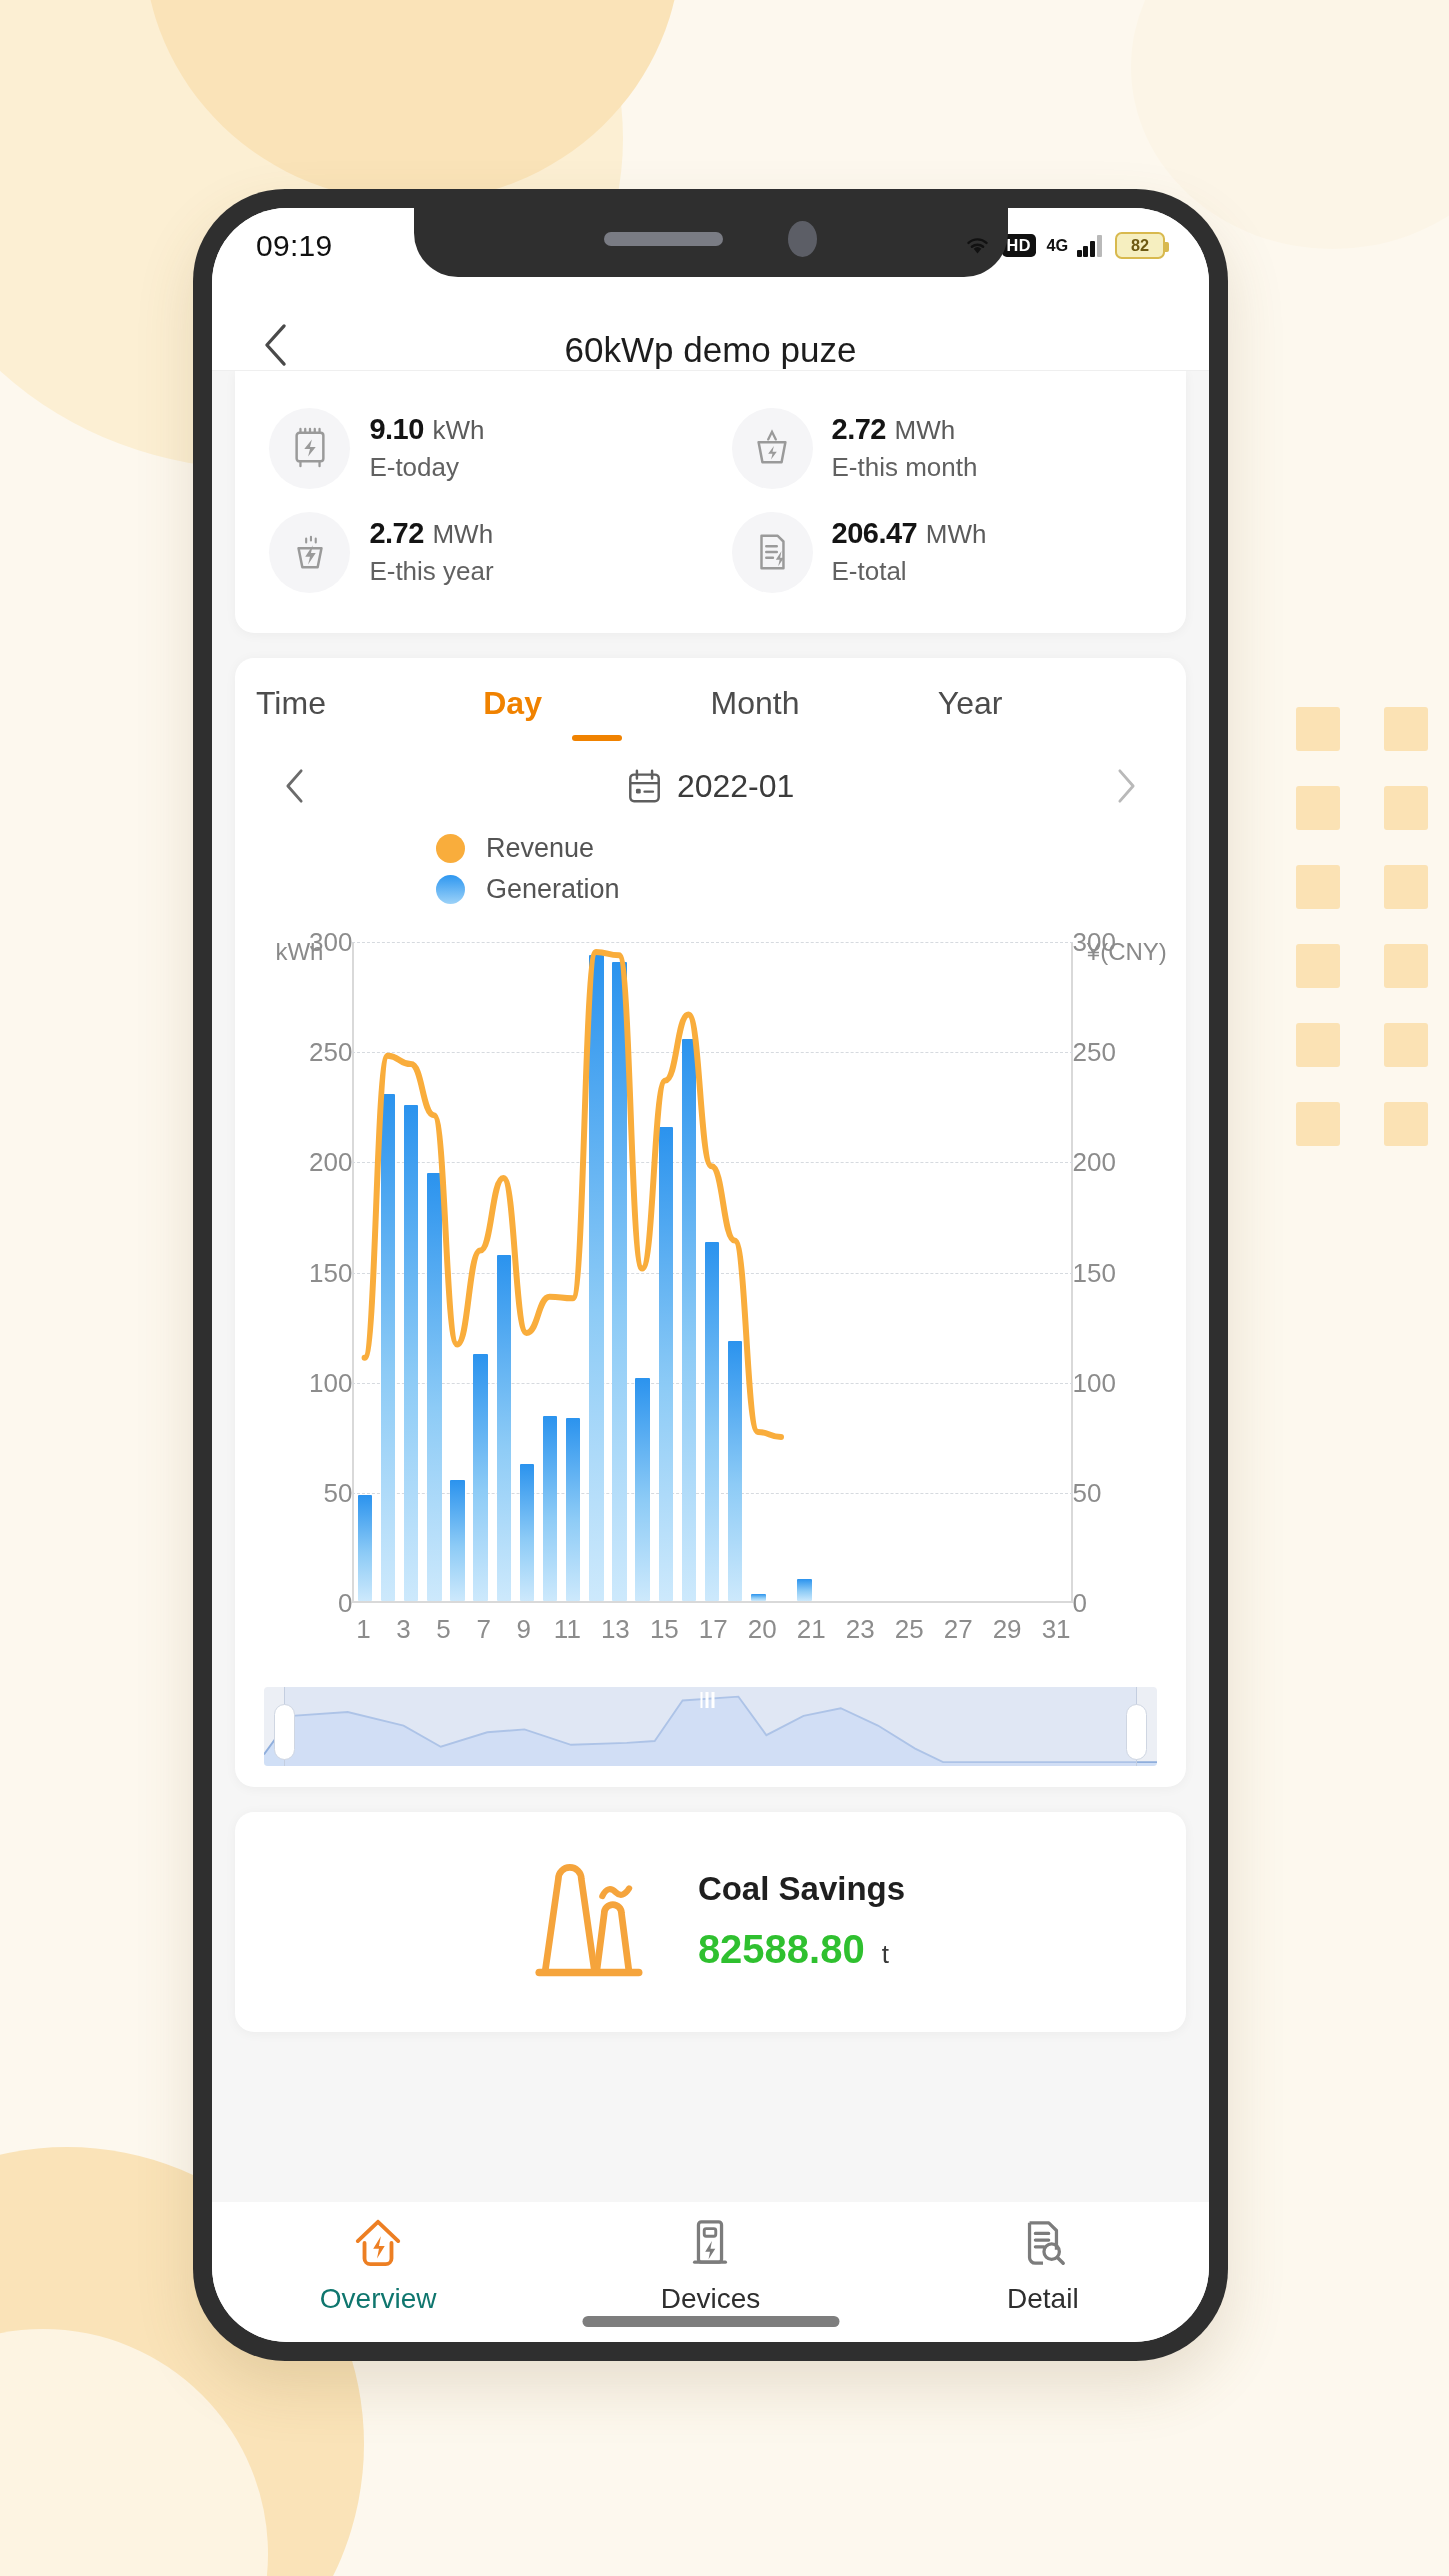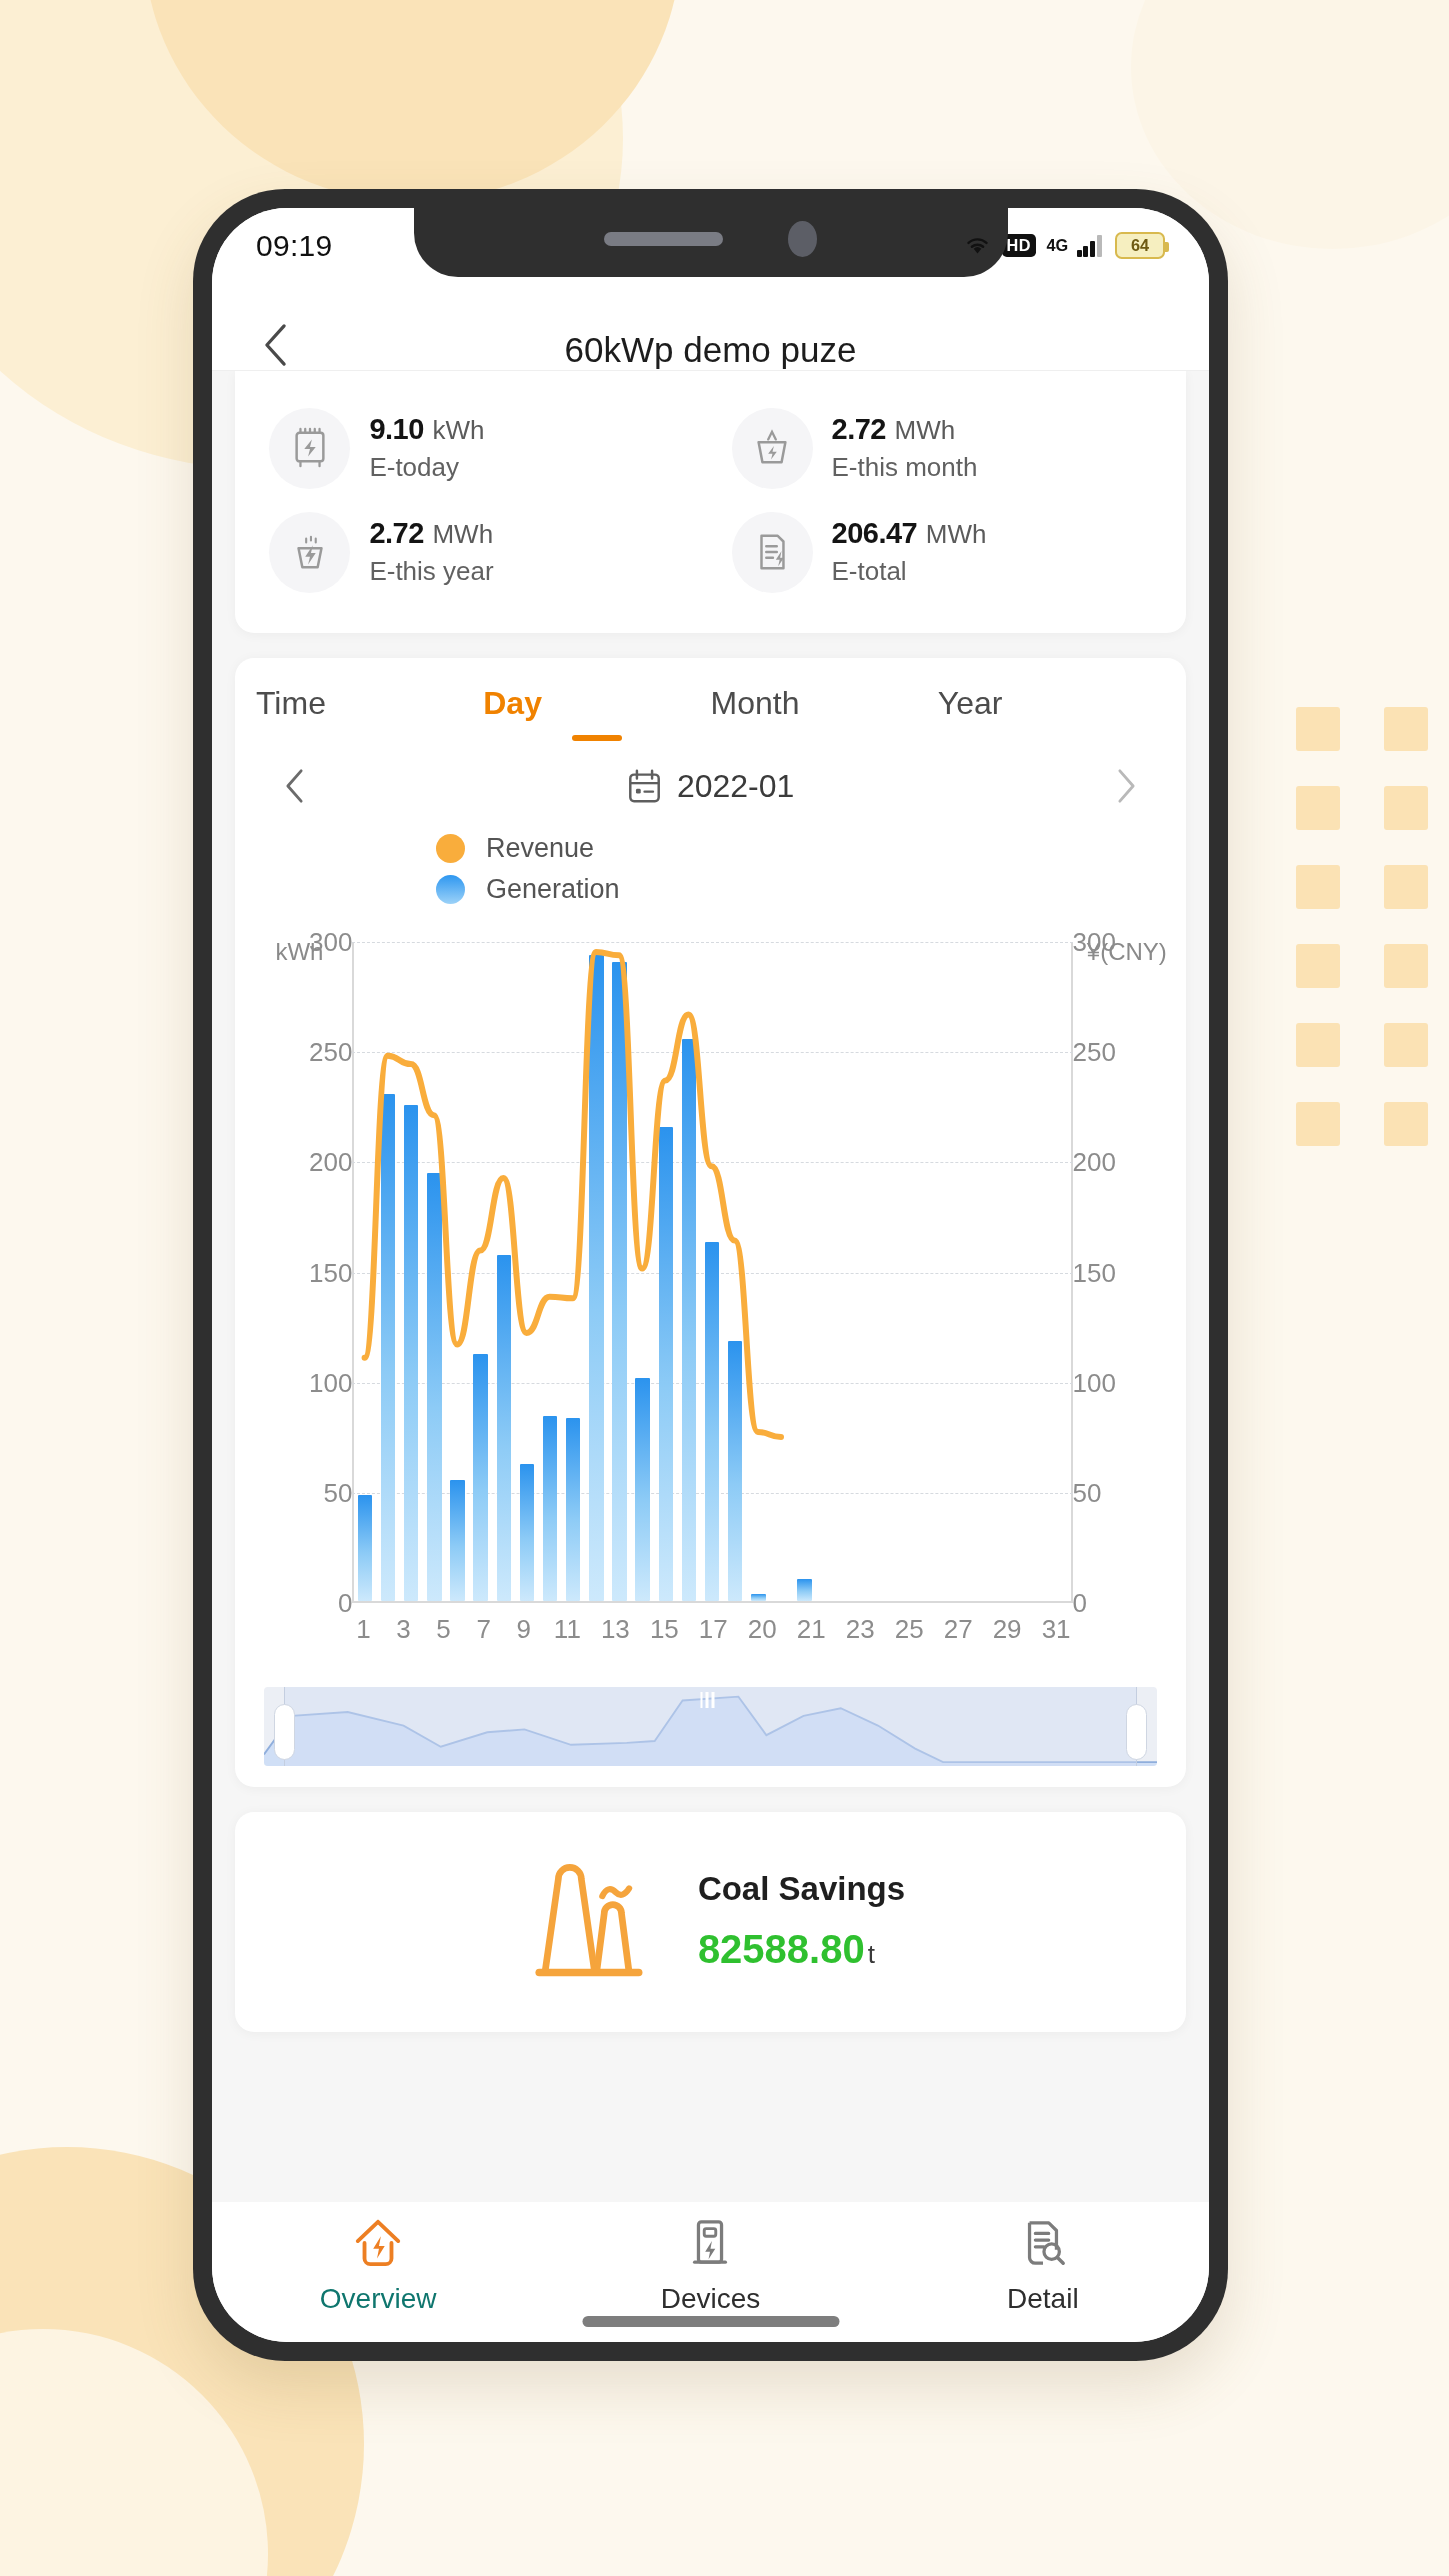--- a/index.html
+++ b/index.html
@@ -155,21 +155,21 @@
                border:1.9px solid #CFD6E2; border-radius:10.5px; }
   .mm-handle.l { left:-10.5px; } .mm-handle.r { right:-10.5px; }
   .mm-grip { position:absolute; left:50%; transform:translateX(-50%); top:5.8px;
              width:21px; height:15.3px; display:flex; gap:2.9px; }
   .mm-grip i { width:2.9px; height:15.3px; background:#fff; }
 
   
   .coalcard { margin-top:25px; padding:42px 29px 44px; display:flex;
               align-items:center; justify-content:center; gap:38px; }
   .coal-txt .t { font-size:33px; font-weight:700; color:#1F1F1F; }
-  .coal-txt .v { margin-top:19px; display:flex; align-items:baseline; gap:3px; }
+  .coal-txt .v { margin-top:19px; display:flex; align-items:baseline; gap:17px; }
   .coal-num { font-size:40px; font-weight:700; color:#2FC02F; }
   .coal-unit { font-size:26px; color:#3A3A3A; }
 
   
   .tabbar { flex:0 0 auto; height:140px; background:#fff; display:flex;
             align-items:flex-start; padding-top:15.3px; position:relative; }
   .tabitem { flex:1; display:flex; flex-direction:column; align-items:center; gap:9.6px; }
   .tabitem .lbl { font-size:28px; color:#2E2E2E; }
   .tabitem.active .lbl { color:#0f766e; }
   .homebar { position:absolute; bottom:15.3px; left:50%; transform:translateX(-50%);
@@ -219,21 +219,21 @@
       </span>
       <span class="hd-badge">HD</span>
       <span class="fourg">4G</span>
       <span class="sig">
             <b></b>
             <b></b>
             <b></b>
             <b></b>
           </span>
       <span class="batt">
-        <span>64</span>
+        <span>82</span>
       </span>
     </div>
   </div>
 
   <div class="navbar">
     <div class="back">
       <svg width="25" height="44" viewBox="0 0 26 46">
         <path d="M22 3L4 23l18 20" stroke="#4A4A4A" stroke-width="3.4" fill="none" stroke-linecap="round" stroke-linejoin="round"></path>
       </svg>
     </div>

